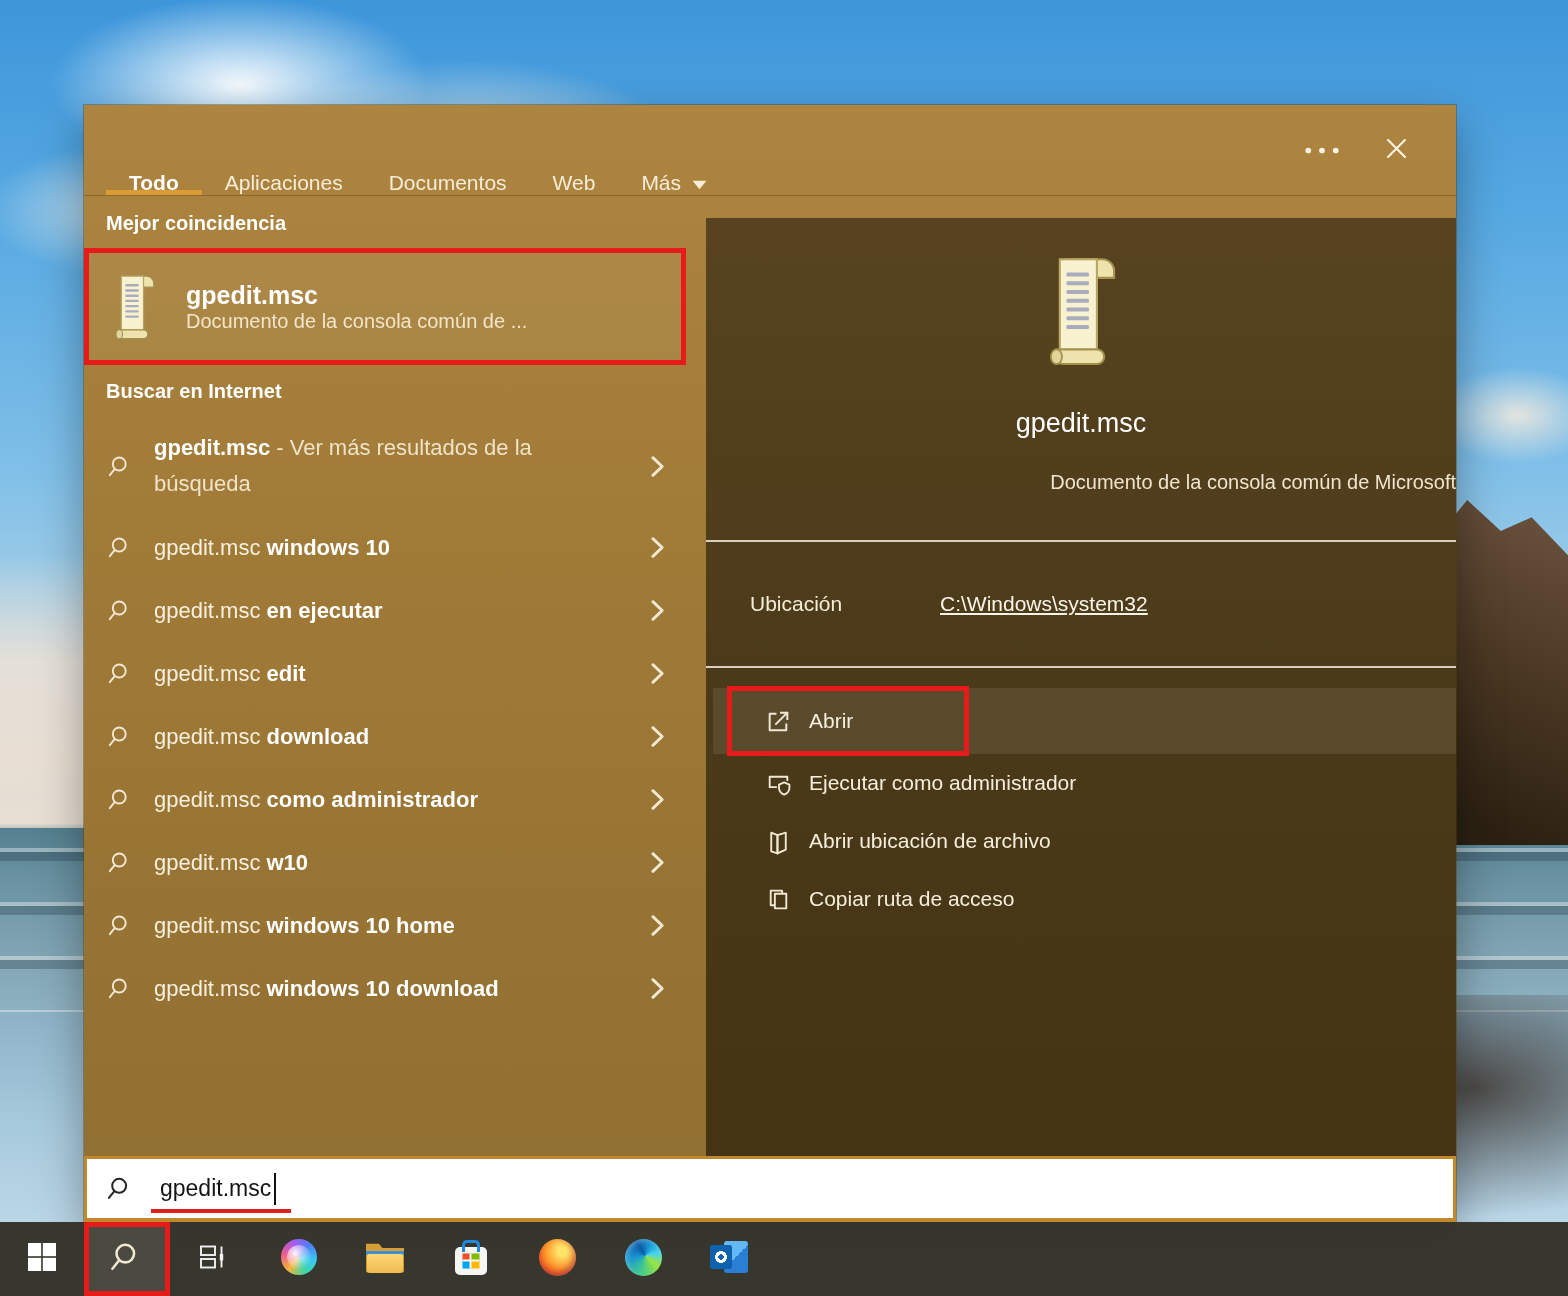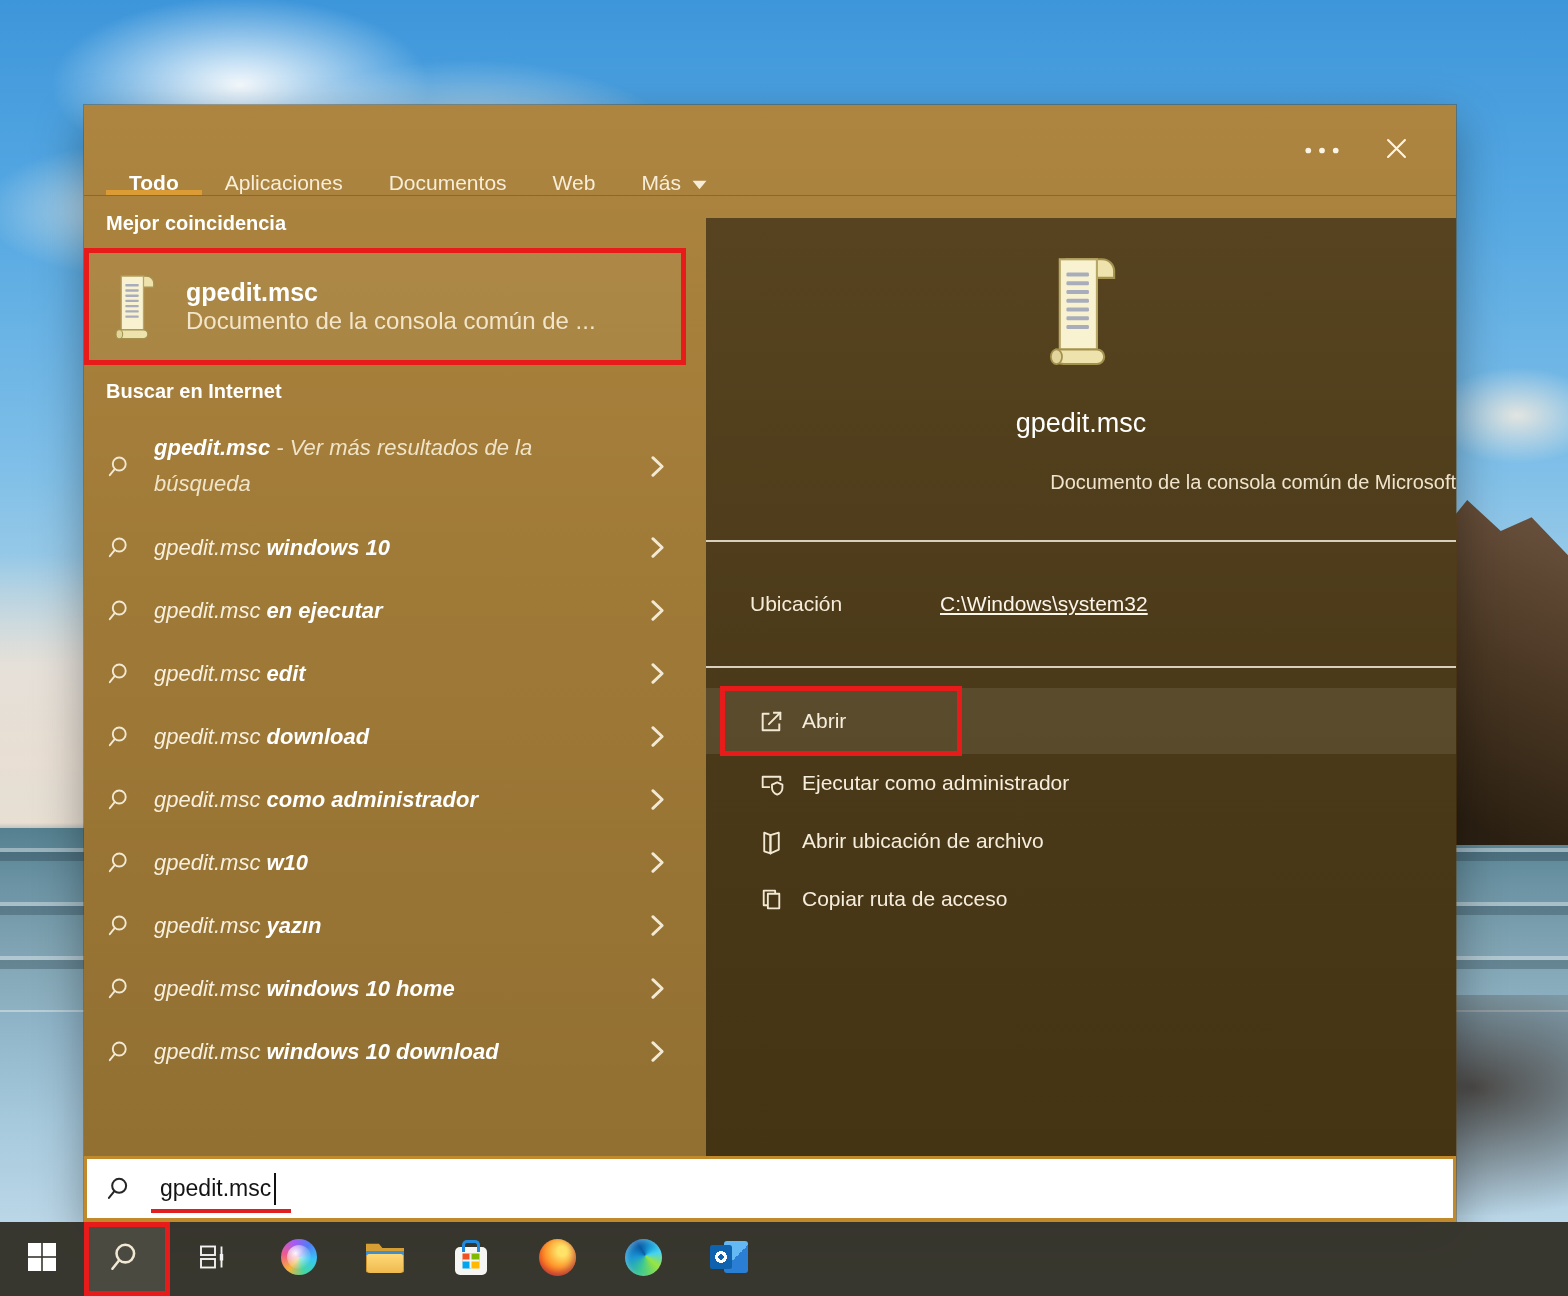--- a/index.html
+++ b/index.html
@@ -52,24 +52,24 @@
 
   
   .left-col{position:absolute;left:0;top:0;bottom:0;width:602px;overflow:hidden;}
   .section-header{padding:16px 0 0 22px;font-size:20px;font-weight:bold;color:#fff;}
   .section-header.web{padding-top:15px;}
   .best-match{position:relative;margin-top:13px;height:117px;display:flex;align-items:center;
     padding-left:24px;background:rgba(255,255,255,.055);box-sizing:border-box;}
   .bm-icon svg{width:52px;height:68px;display:block;}
   .bm-text{margin-left:26px;}
   .bm-title{font-size:25px;font-weight:600;color:#fff;}
-  .bm-sub{font-size:24px;color:#f2e5c9;}
+  .bm-sub{font-size:20px;color:#f2e5c9;}
   .annotation-box{position:absolute;inset:0;border:5px solid #e81b1b;box-sizing:border-box;z-index:6;pointer-events:none;}
 
-  .suggestions{padding-top:13px;font-style:italic;}
+  .suggestions{padding-top:13px;}
   .sugg-row{display:flex;align-items:center;height:63px;padding:0 20px 0 24px;box-sizing:border-box;}
   .sugg-row.first{height:100px;}
   .sugg-icon{flex:none;display:flex;}
   .sugg-icon svg{width:25px;height:25px;}
   .sugg-text{margin-left:21px;font-size:22px;color:#f8f0de;line-height:1.62;max-width:470px;}
   .sugg-text b{color:#fff;}
   .sugg-text .dim{color:#f0e4c8;}
   .sugg-chevron{margin-left:auto;display:flex;}
   .sugg-chevron svg{width:17px;height:27px;}
 
@@ -79,21 +79,21 @@
     display:flex;flex-direction:column;}
   .pv-icon{margin:36px auto 0;}
   .pv-icon svg{width:86px;height:114px;display:block;}
   .pv-title{margin-top:40px;text-align:center;font-size:27px;color:#fff;}
   .pv-sub{margin-top:32px;text-align:right;font-size:20px;color:#efe4cd;}
   .pv-divider{height:2px;background:#d8cfbe;margin-top:46px;}
   .pv-divider.second{margin-top:0;}
   .pv-loc{display:flex;align-items:center;height:100px;padding:12px 44px;font-size:21px;}
   .pv-loc .loc-label{flex:none;width:190px;color:#f5ecd9;}
   .pv-loc .loc-link{color:#fbf5ea;text-decoration:underline;}
-  .pv-actions{margin-top:20px;}
+  .pv-actions{margin-top:20px;padding-left:7px;}
   .action-row{position:relative;display:flex;align-items:center;height:58px;padding-left:52px;
     font-size:21px;color:#f6eedd;box-sizing:border-box;}
   .action-row.highlighted{height:66px;background:rgba(255,255,255,.09);}
   .action-icon{display:flex;flex:none;}
   .action-icon svg{width:27px;height:27px;}
   .action-label{margin-left:17px;}
   .action-annotation{position:absolute;left:14px;top:-2px;width:242px;height:70px;
     border:5px solid #e81b1b;box-sizing:border-box;z-index:6;}
 
   
@@ -326,34 +326,20 @@
                   <path d="M6.2 14.7 L1.7 20.3"></path>
                 </svg>
               </span>
               <span class="sugg-text" data-name="suggestion-text">gpedit.msc <b>w10</b></span>
               <span class="sugg-chevron" data-name="chevron-right-icon">
                 <svg viewBox="0 0 16 26" fill="none" stroke="#f2e9d4" stroke-width="2.8" stroke-linecap="round" stroke-linejoin="round">
                   <path d="M3.5 4.5 L12.5 13 L3.5 21.5"></path>
                 </svg>
               </span>
             </div>
-            <div class="sugg-row" data-name="suggestion-item-9">
-              <span class="sugg-icon" data-name="search-glyph-icon">
-                <svg viewBox="0 0 24 24" fill="none" stroke="#f2e9d4" stroke-width="1.8" stroke-linecap="round">
-                  <circle cx="10.8" cy="9.6" r="6.2"></circle>
-                  <path d="M6.2 14.7 L1.7 20.3"></path>
-                </svg>
-              </span>
-              <span class="sugg-text" data-name="suggestion-text">gpedit.msc <b>yazın</b></span>
-              <span class="sugg-chevron" data-name="chevron-right-icon">
-                <svg viewBox="0 0 16 26" fill="none" stroke="#f2e9d4" stroke-width="2.8" stroke-linecap="round" stroke-linejoin="round">
-                  <path d="M3.5 4.5 L12.5 13 L3.5 21.5"></path>
-                </svg>
-              </span>
-            </div>
             <div class="sugg-row" data-name="suggestion-item-10">
               <span class="sugg-icon" data-name="search-glyph-icon">
                 <svg viewBox="0 0 24 24" fill="none" stroke="#f2e9d4" stroke-width="1.8" stroke-linecap="round">
                   <circle cx="10.8" cy="9.6" r="6.2"></circle>
                   <path d="M6.2 14.7 L1.7 20.3"></path>
                 </svg>
               </span>
               <span class="sugg-text" data-name="suggestion-text">gpedit.msc <b>windows 10 home</b></span>
               <span class="sugg-chevron" data-name="chevron-right-icon">
                 <svg viewBox="0 0 16 26" fill="none" stroke="#f2e9d4" stroke-width="2.8" stroke-linecap="round" stroke-linejoin="round">

